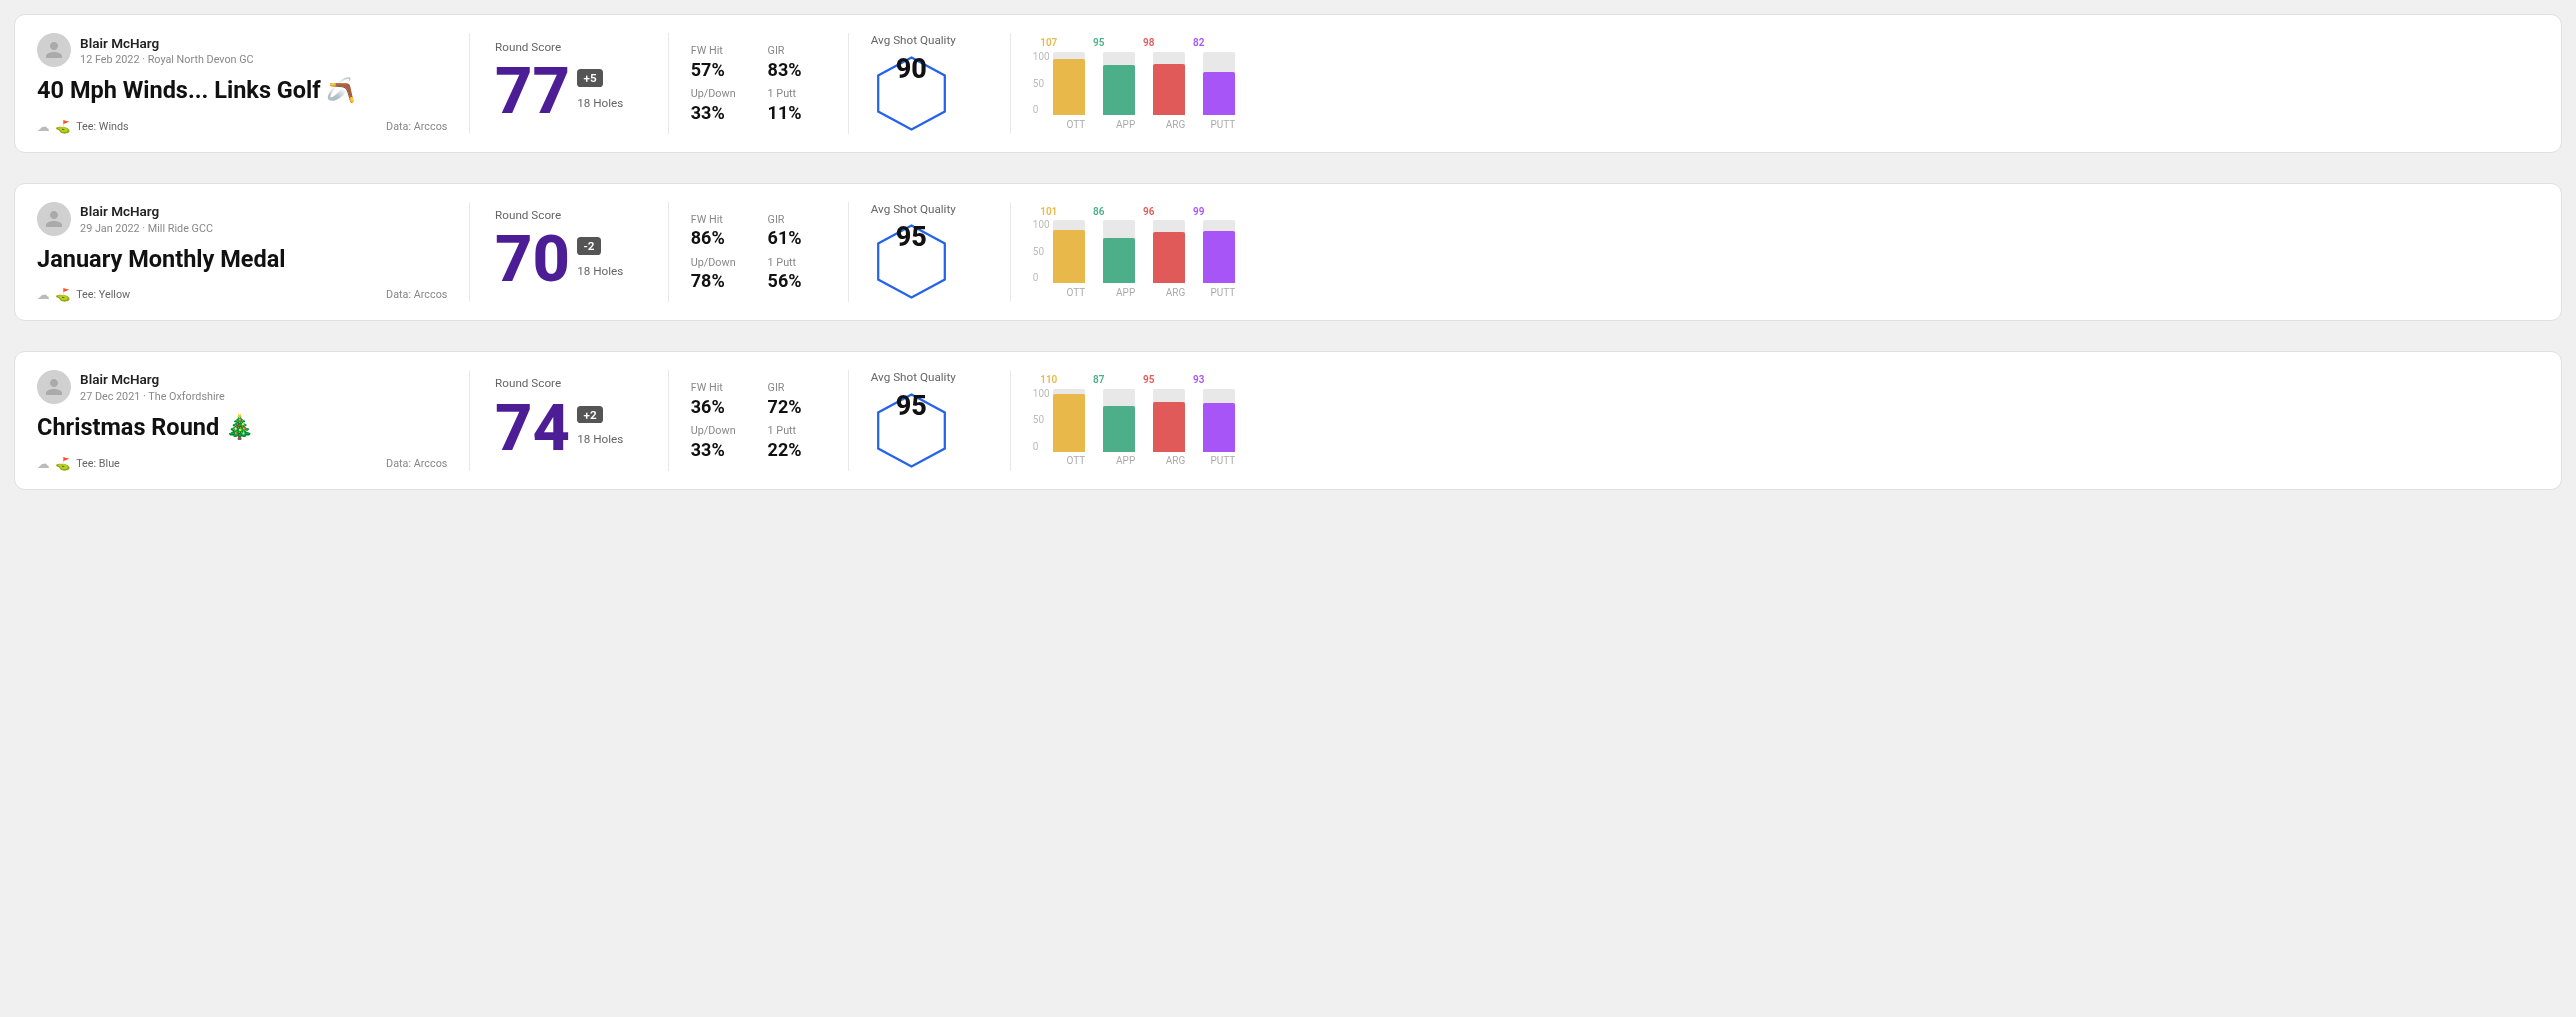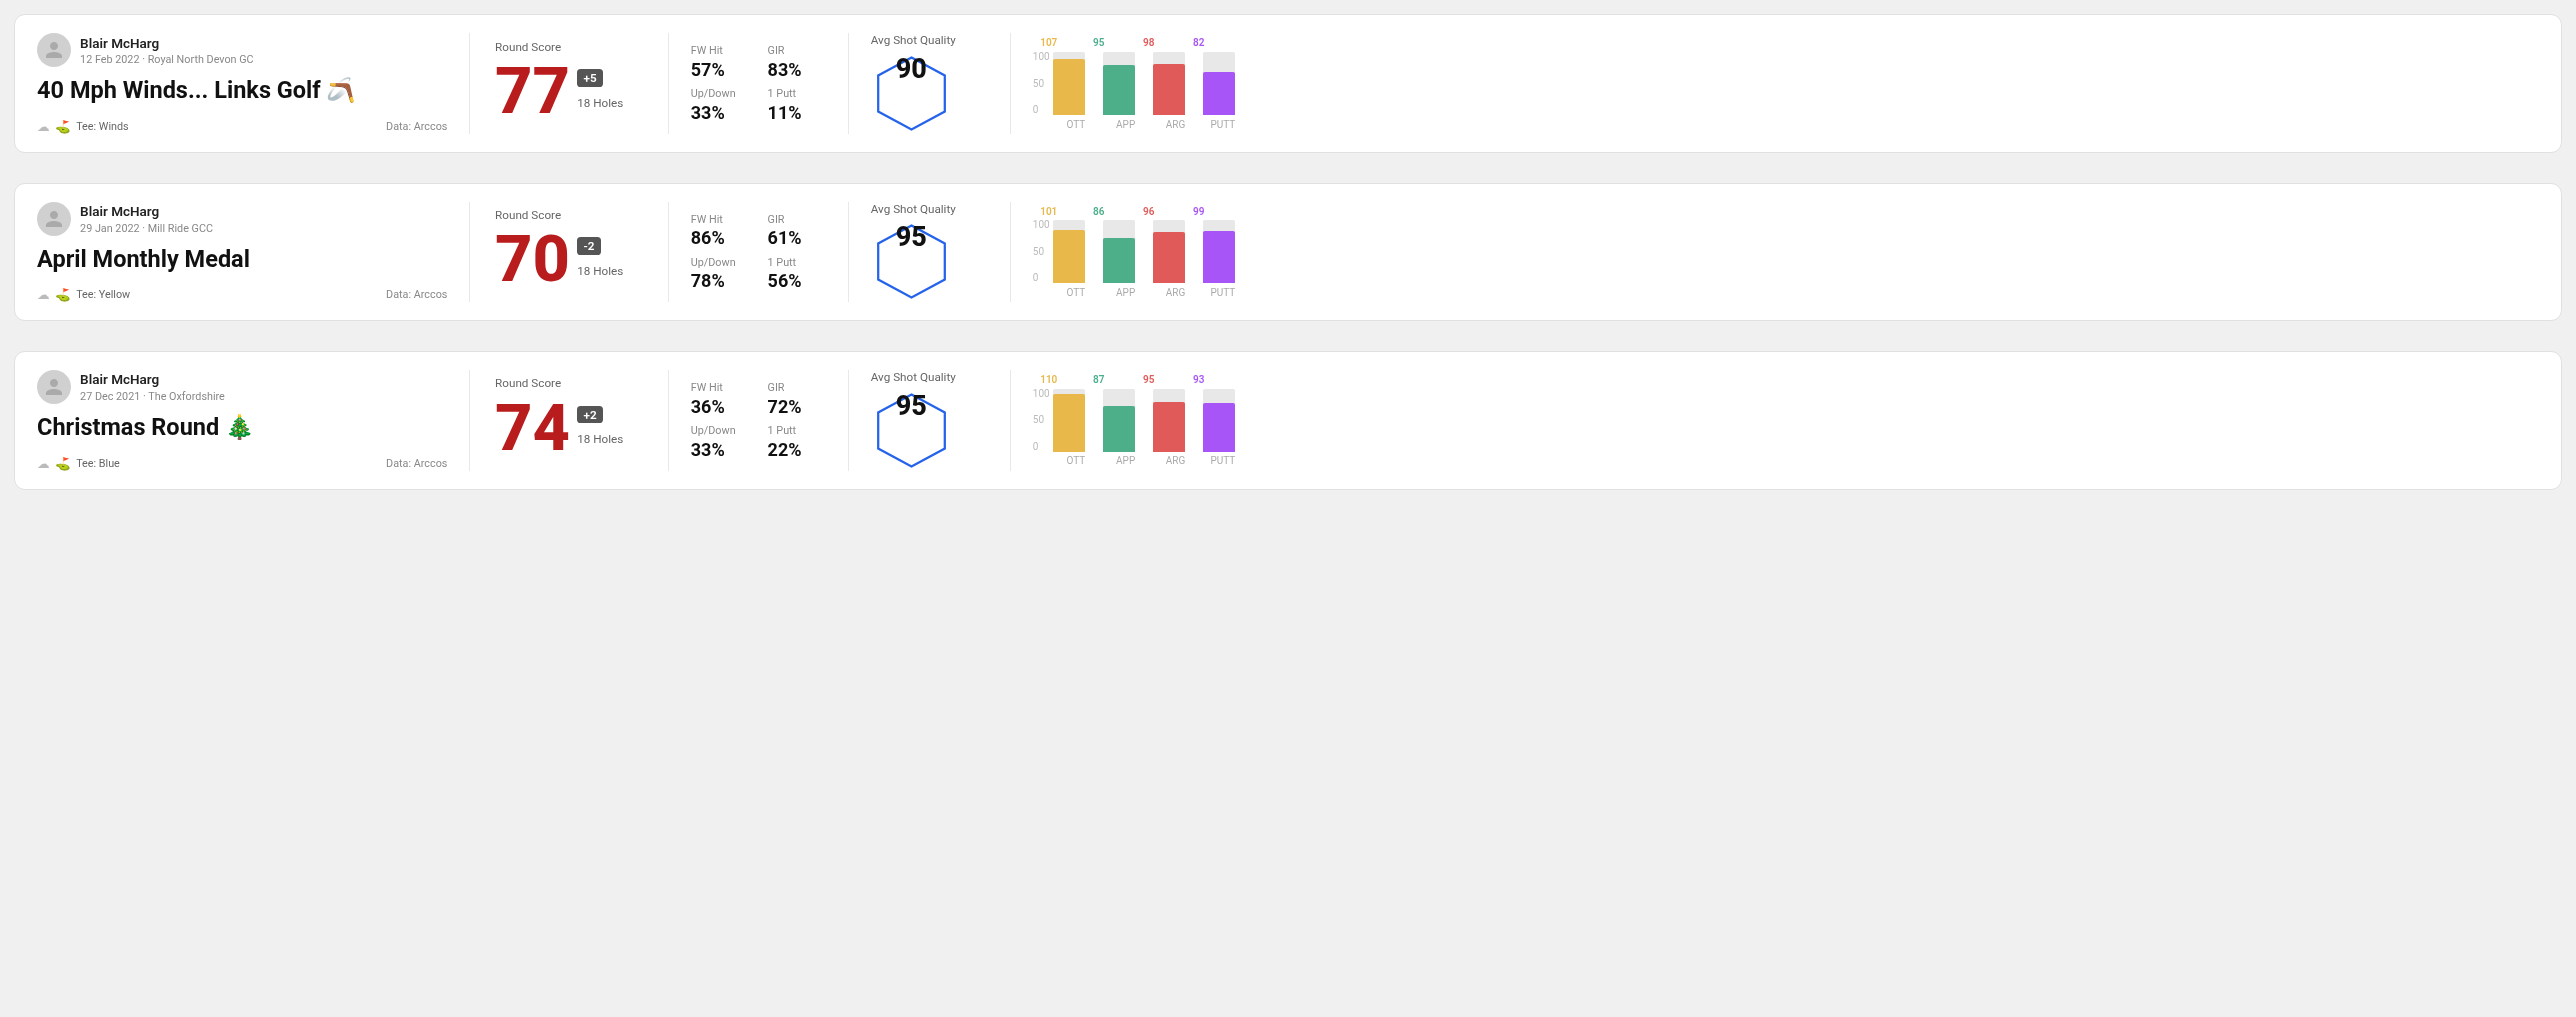--- a/index.html
+++ b/index.html
@@ -101,21 +101,21 @@
     }
     .score-display {
       display: flex;
       align-items: flex-end;
       gap: 7.2px;
       margin-bottom: 3.6px;
     }
     .score-number {
       font-size: 65px;
       font-weight: 800;
-      color: #b91c1c;
+      color: #4c1d95;
       line-height: 1;
     }
     .score-badge {
       background: #555;
       color: #fff;
       font-size: 11.7px;
       font-weight: 600;
       border-radius: 3.6px;
       padding: 1.8px 6.3px;
       margin-bottom: 5.4px;
@@ -391,21 +391,21 @@
             <div class="avatar">
               <svg viewBox="0 0 24 24">
                 <path d="M12 12c2.7 0 4.8-2.1 4.8-4.8S14.7 2.4 12 2.4 7.2 4.5 7.2 7.2 9.3 12 12 12zm0 2.4c-3.2 0-9.6 1.6-9.6 4.8v2.4h19.2v-2.4c0-3.2-6.4-4.8-9.6-4.8z"></path>
               </svg>
             </div>
             <div class="user-details">
               <div class="user-name">Blair McHarg</div>
               <div class="user-date-course">29 Jan 2022 · Mill Ride GCC</div>
             </div>
           </div>
-          <div class="round-title">April Monthly Medal</div>
+          <div class="round-title">January Monthly Medal</div>
         </div>
         <div class="footer-info">
           <div class="tee-info">
             <span class="icon-cloud">☁</span>
             <span class="icon-golf-bag">⛳</span>
             <span>Tee: Yellow</span>
           </div>
           <span class="data-source">Data: Arccos</span>
         </div>
       </div>

